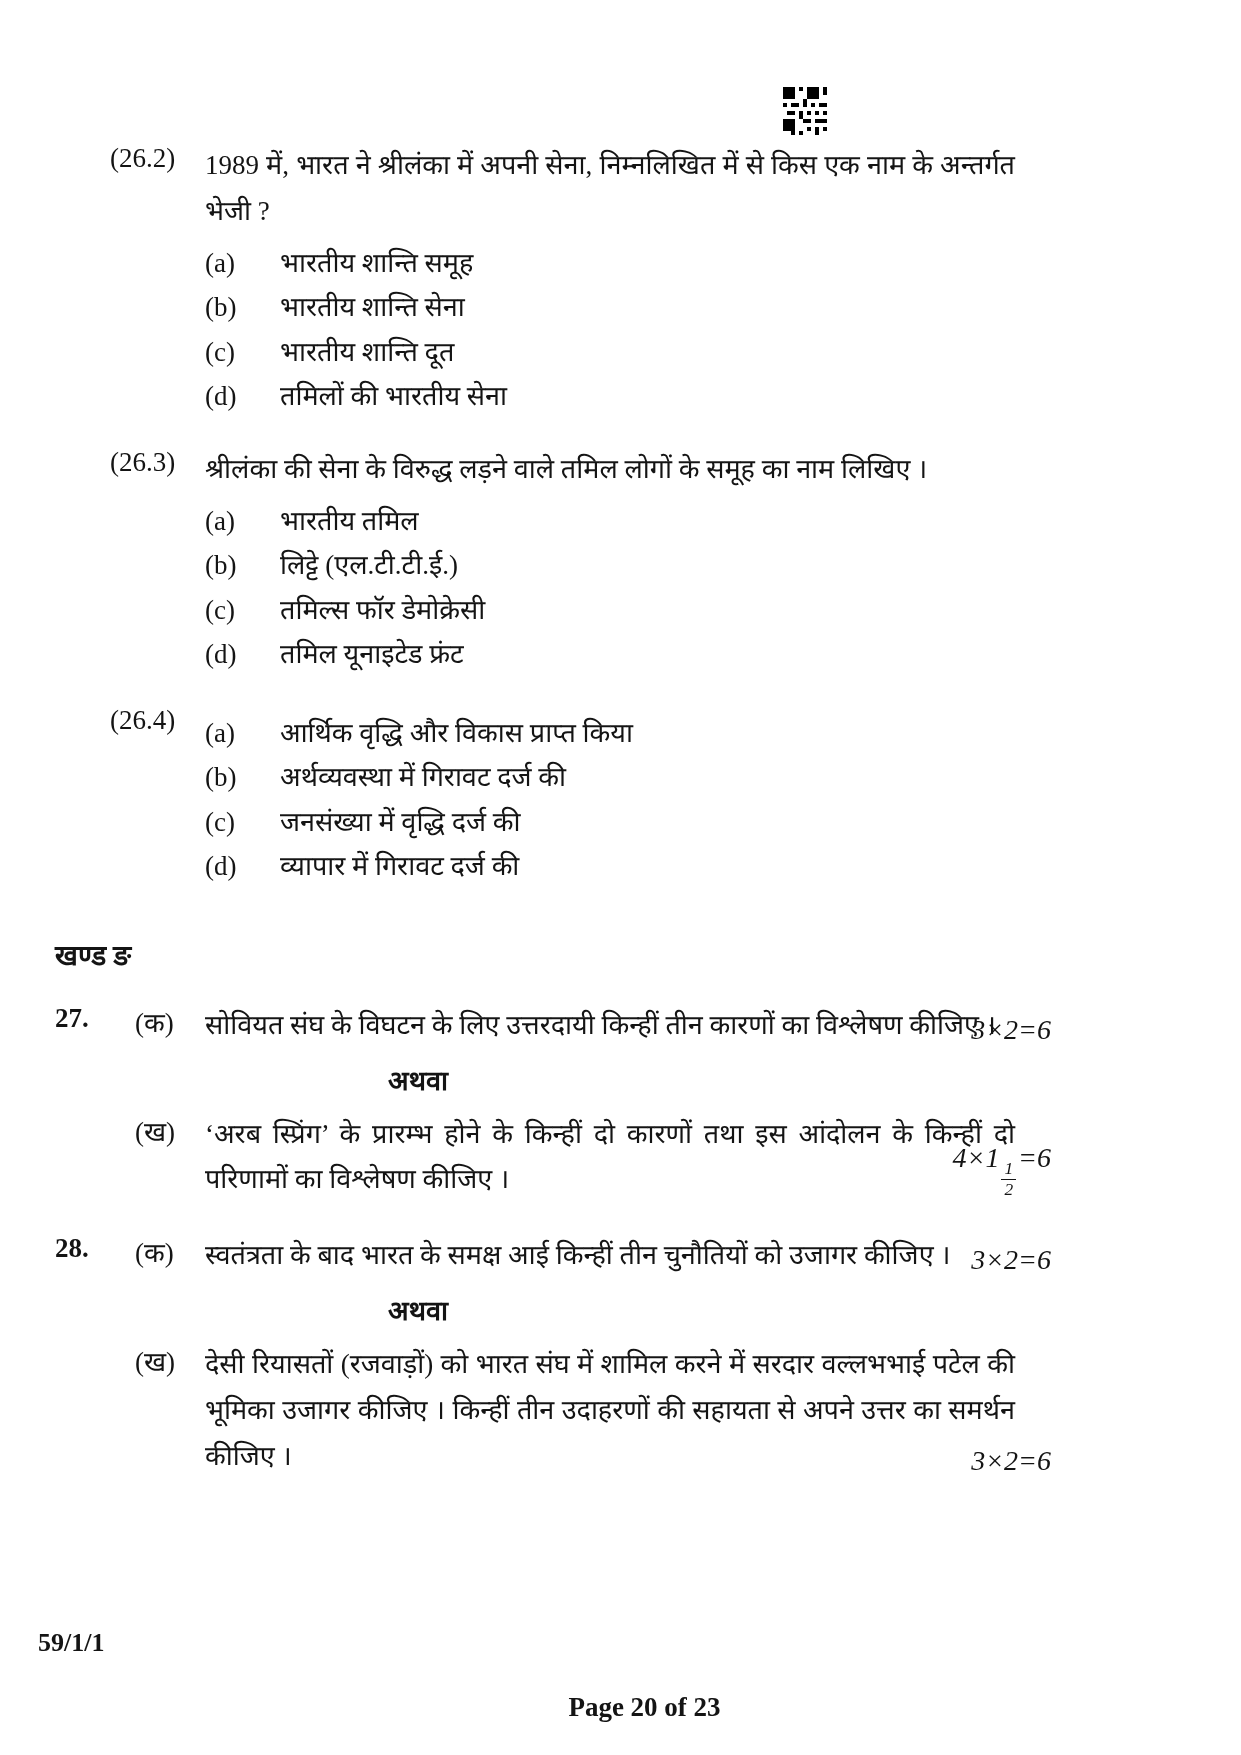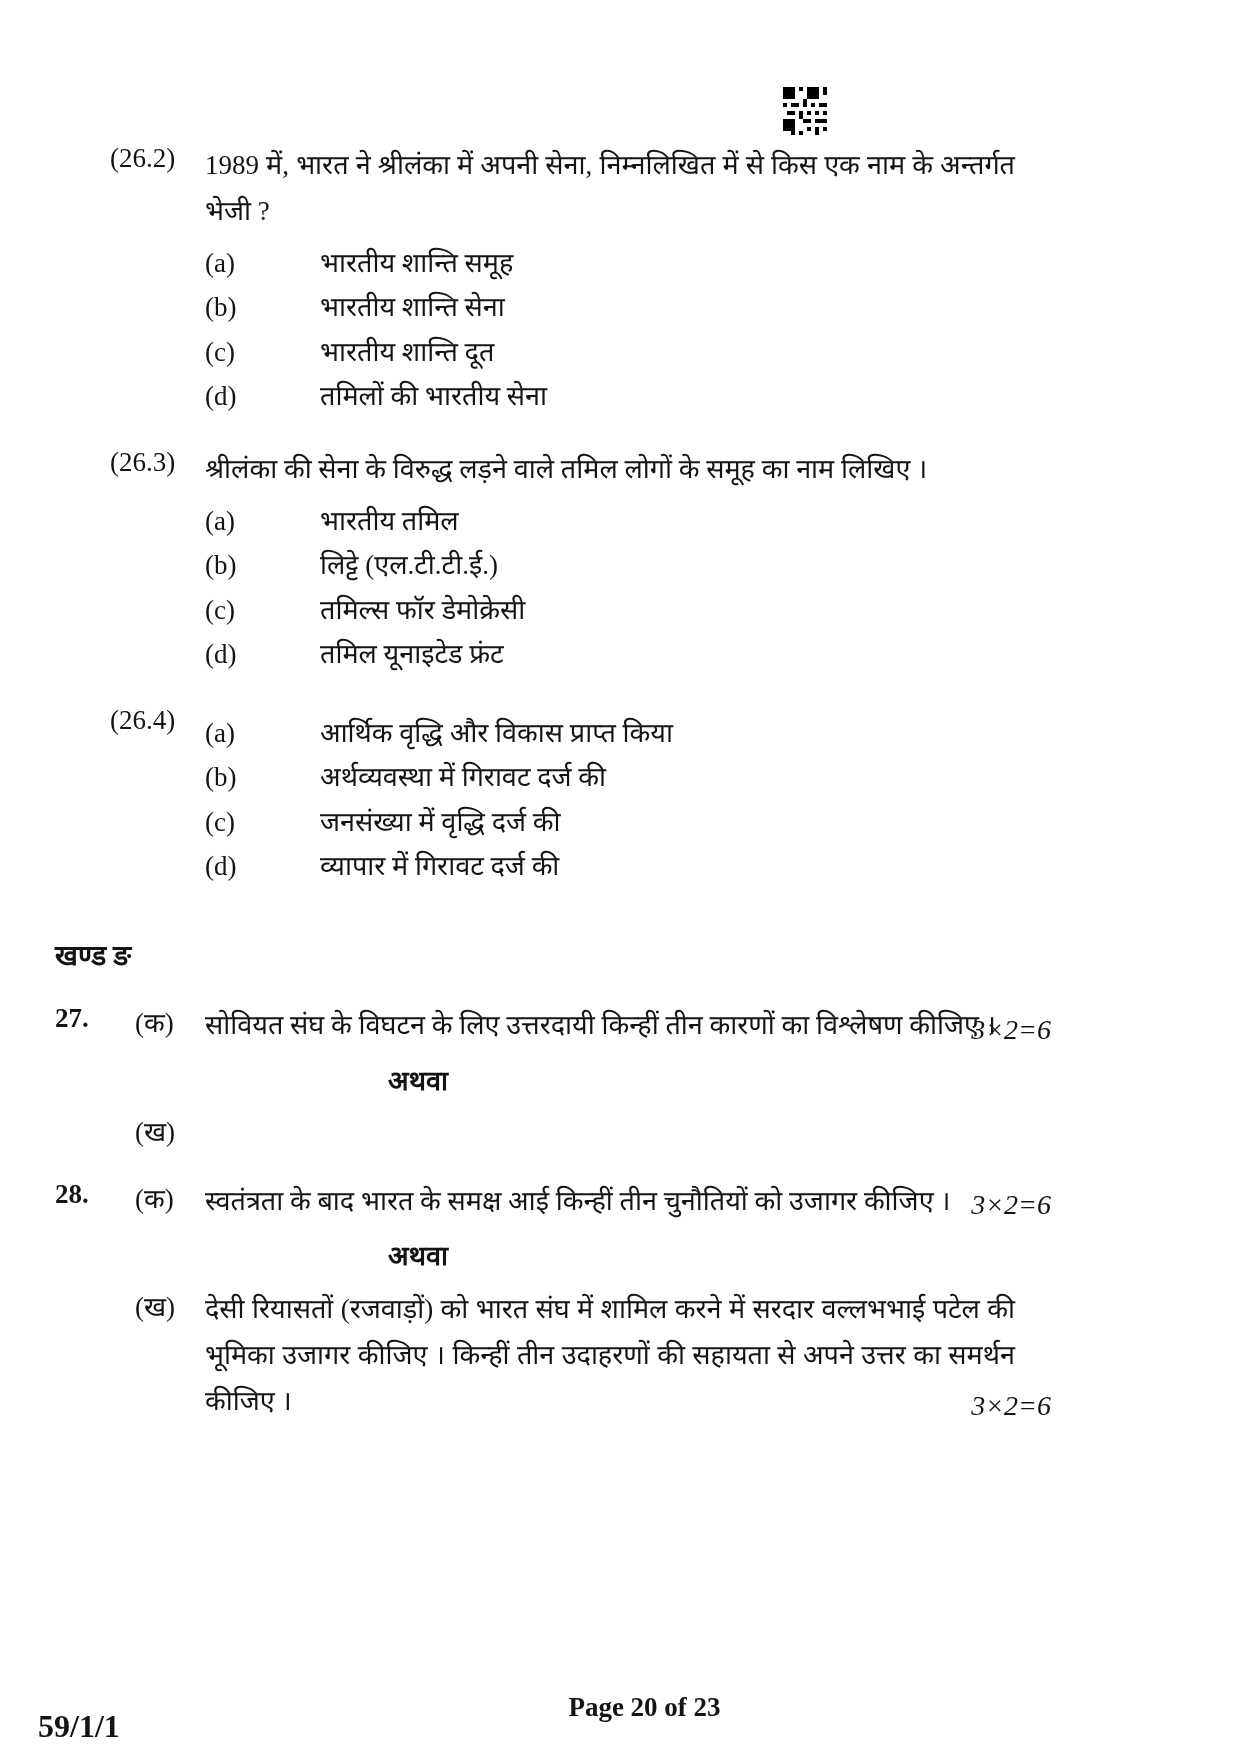--- a/index.html
+++ b/index.html
@@ -21,37 +21,37 @@
   .qrow { display: flex; align-items: flex-start; }
   .indent26 { margin-left: 55px; }
   .qnum { flex: 0 0 95px; }
   .mnum { flex: 0 0 80px; font-weight: bold; }
   .qsub { flex: 0 0 70px; }
   .qbody { flex: 1; position: relative; }
   .qtext { margin: 0; text-align: justify; padding-right: 36px; line-height: 1.70; }
   .opts { margin-top: 8px; }
   .opt { display: flex; line-height: 1.5; margin-top: 4px; }
   .optlabel { flex: 0 0 75px; }
-  .opttext { flex: 1; margin-left: 40px; }
+  .opttext { flex: 1; }
   .section-head { font-weight: bold; font-size: 28px; margin-top: 48px; }
   .q-main { margin-top: 38px; }
   .orline { font-weight: bold; width: fit-content; margin: 12px 0 12px 333px; }
   .subq { margin-top: 14px; }
   .marks {
     position: absolute; right: 0; bottom: 3px;
     font-style: italic; font-size: 28px; white-space: nowrap;
   }
   .frac {
     display: inline-flex; flex-direction: column; align-items: center;
     font-size: 0.62em; line-height: 1.15; vertical-align: -0.45em; margin: 0 2px;
   }
   .fden { border-top: 1.5px solid #141414; padding: 0 3px; }
   .footer-left {
-    position: absolute; left: 38px; top: 1708px;
-    font-weight: bold; font-size: 32px;
+    position: absolute; left: 38px; top: 1628px;
+    font-weight: bold; font-size: 26px;
   }
   .footer-center {
     position: absolute; left: 16px; right: 0; top: 1692px;
     text-align: center; font-weight: bold; font-size: 27px; padding-left: 32px;
   }
 </style>
 </head>
 <body>
 
 <svg class="qr" viewBox="0 0 11 12" xmlns="http://www.w3.org/2000/svg" shape-rendering="crispEdges">
@@ -148,20 +148,27 @@
       <div class="qsub">(क)</div>
       <div class="qbody">
         <p class="qtext">सोवियत संघ के विघटन के लिए उत्तरदायी किन्हीं तीन कारणों का विश्लेषण कीजिए ।</p>
         <span class="marks">3×2=6</span>
       </div>
     </div>
     <div class="orline">अथवा</div>
     <div class="qrow subq">
       <div class="mnum"></div>
       <div class="qsub">(ख)</div>
+      <div class="qbody">
+        <p class="qtext">‘अरब स्प्रिंग’ के प्रारम्भ होने के किन्हीं दो कारणों तथा इस आंदोलन के किन्हीं दो परिणामों का विश्लेषण कीजिए ।</p>
+        <span class="marks"><span>4×1</span><span class="frac">
+              <span class="fnum">1</span>
+              <span class="fden">2</span>
+            </span><span>=6</span></span>
+      </div>
     </div>
   </section>
 
   <section class="q-main">
     <div class="qrow">
       <div class="mnum">28.</div>
       <div class="qsub">(क)</div>
       <div class="qbody">
         <p class="qtext">स्वतंत्रता के बाद भारत के समक्ष आई किन्हीं तीन चुनौतियों को उजागर कीजिए ।</p>
         <span class="marks">3×2=6</span>

